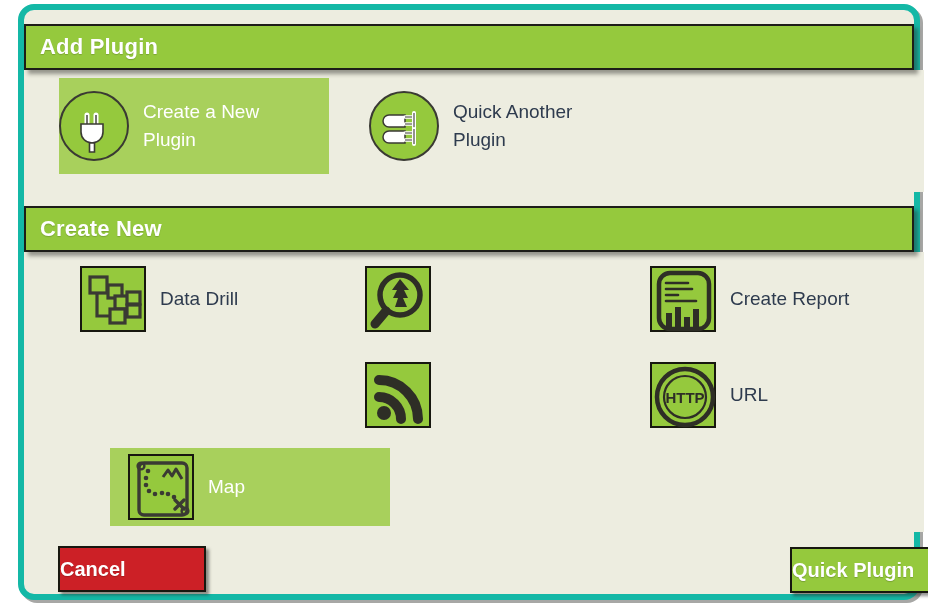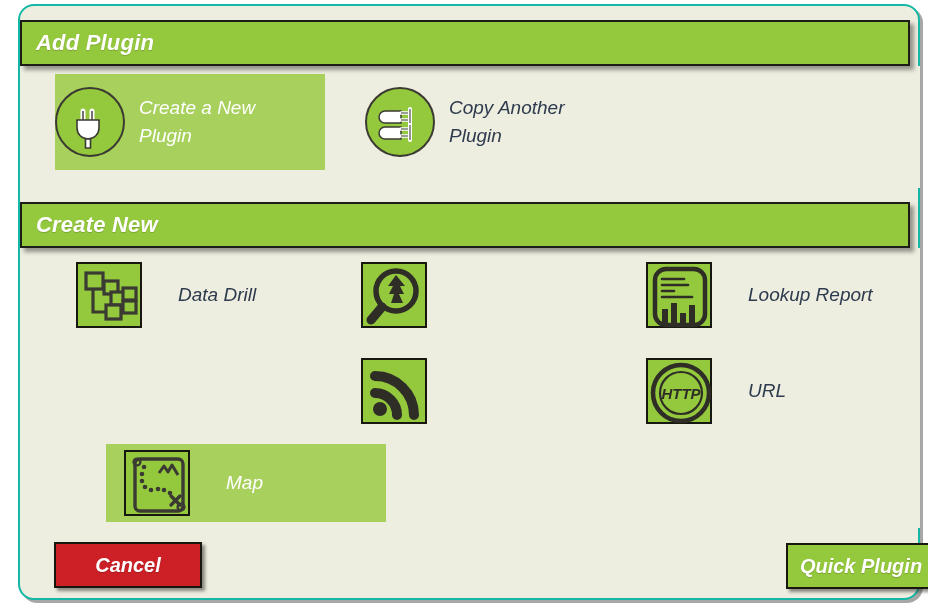--- a/index.html
+++ b/index.html
@@ -13,24 +13,23 @@
   }
 
   
   #dialog-frame {
     position: absolute;
     left: 18px;
     top: 4px;
     width: 902px;
     height: 596px;
     background: #edede0;
-    border: 2px solid #14b8a6;
+    border: 6px solid #14b8a6;
     border-radius: 16px;
     box-shadow: 3px 3px 0 rgba(60,60,55,0.45);
-    font-style: italic;
   }
 
   
   .section-header {
     position: absolute;
     left: 0;
     width: 890px;
     height: 46px;
     background: #95c93d;
     border: 2px solid #1d1d18;
@@ -96,37 +95,36 @@
   }
 
   
   .sq-icon {
     width: 66px; height: 66px;
     background: #95c93d;
     border: 2px solid #17170f;
     position: relative;
   }
 
-  .grid-tile { width: 280px; height: 78px; padding-left: 18px; gap: 22px; }
+  .grid-tile { width: 280px; height: 78px; padding-left: 18px; }
   #tile-data-drill       { left: 18px;  top: 8px;  }
   #tile-quick-lookup     { left: 303px; top: 8px;  }
   #tile-crystal-report   { left: 588px; top: 8px;  }
   #tile-asset-hierarchy  { left: 18px;  top: 104px;}
   #tile-rss-feed         { left: 303px; top: 104px;}
   #tile-url              { left: 588px; top: 104px;}
   #tile-map              { left: 18px;  top: 196px; margin-left: 48px;}
 
   
   .btn {
     position: absolute;
     border: 2px solid #17170f;
     box-shadow: 3px 3px 3px rgba(40,40,35,0.5);
     display: flex;
     align-items: center;
-    justify-content: center;
     font-size: 20px;
     font-weight: bold;
     color: #ffffff;
     cursor: pointer;
     text-shadow: 0 1px 1px rgba(0,0,0,0.2);
   }
   #btn-cancel {
     left: 34px; top: 536px; width: 148px; height: 46px;
     background: #cc2026;
   }
@@ -175,21 +173,21 @@
             <g>
               <path d="M18 38 h16 v12 h-16 a6 6 0 0 1 0 -12 z" fill="#ffffff" stroke="#3a3a33" stroke-width="1.5"></path>
               <path d="M34 40 h9 M34 47 h9" stroke="#ffffff" stroke-width="3.4" stroke-linecap="round"></path>
               <path d="M34 40 h9 M34 47 h9" stroke="#3a3a33" stroke-width="1.1"></path>
               <path d="M43 36 v15" stroke="#ffffff" stroke-width="4" stroke-linecap="round"></path>
               <path d="M43 36 v15" stroke="#3a3a33" stroke-width="1.1"></path>
             </g>
           </svg>
         </span>
       </span>
-      <span class="tile-label">Copy Another
+      <span class="tile-label">Quick Another
 Plugin</span>
     </div>
 
   </div>
 
   <div class="section-header" id="header-create-new">
     <span class="title">Create New</span>
   </div>
 
   <div class="panel" id="panel-create-new">
@@ -243,21 +241,21 @@
             </g>
             <g fill="#2e2e26">
               <rect x="14" y="45" width="6" height="14"></rect>
               <rect x="23" y="39" width="6" height="20"></rect>
               <rect x="32" y="49" width="6" height="10"></rect>
               <rect x="41" y="41" width="6" height="18"></rect>
             </g>
           </svg>
         </span>
       </span>
-      <span class="tile-label">Lookup Report</span>
+      <span class="tile-label">Create Report</span>
     </div>
 
 
     <div class="tile grid-tile" id="tile-rss-feed">
       <span class="tile-icon">
         <span class="sq-icon">
           <svg width="66" height="66" viewBox="0 0 66 66">
             <circle cx="17" cy="49" r="7" fill="#2e2e26"></circle>
             <path d="M12 33 a22 22 0 0 1 22 22" fill="none" stroke="#2e2e26" stroke-width="10" stroke-linecap="round"></path>
             <path d="M12 16 a39 39 0 0 1 39 39" fill="none" stroke="#2e2e26" stroke-width="10" stroke-linecap="round"></path>

